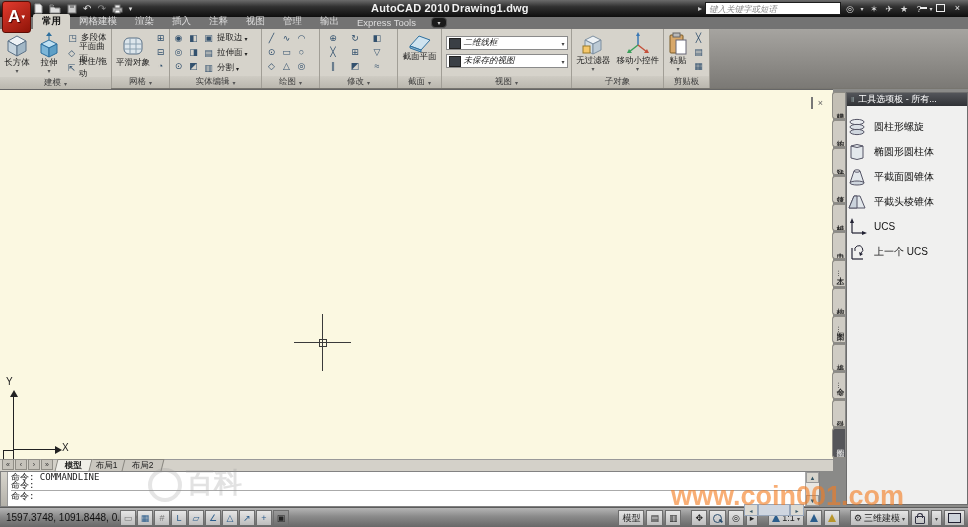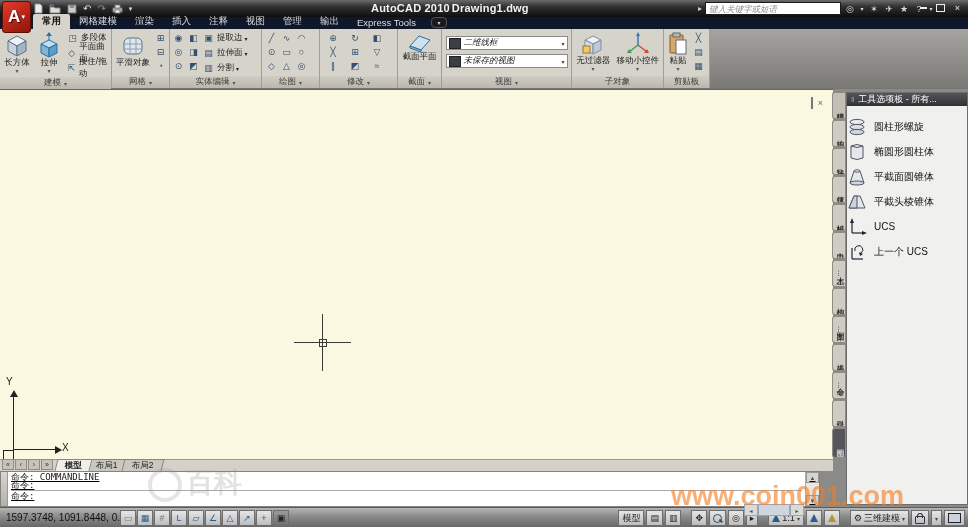--- a/index.html
+++ b/index.html
@@ -24,21 +24,21 @@
   .searchwrap .pre{color:#ccc;font-size:8px;cursor:pointer;}
   .search{width:128px;height:11px;border:1px solid #1c1c1c;background:#fff;font-size:8.5px;
           font-style:italic;color:#333;padding:0 3px;}
   .search::placeholder{color:#8a8a8a;font-style:italic;}
   .ticon{color:#d8d8d8;font-size:9px;width:12px;text-align:center;cursor:pointer;}
   .winbtns{position:absolute;right:4px;top:2px;display:flex;gap:4px;align-items:center;}
   .winbtn{width:13px;height:11px;display:flex;align-items:center;justify-content:center;cursor:pointer;color:#eee;font-size:9px;}
   .winbtn .bar{width:7px;height:2px;background:#eee;}
   .winbtn .box{width:7px;height:6px;border:1px solid #eee;}
   
-  .tabrow{position:absolute;left:0;top:17px;width:968px;height:12px;background:#0f172a;
+  .tabrow{position:absolute;left:0;top:17px;width:968px;height:12px;background:#737373;
           display:flex;align-items:flex-end;padding-left:33px;box-sizing:border-box;}
   .rtab{font-size:9.5px;color:#ddd;padding:1px 9px 1px 9px;cursor:pointer;white-space:nowrap;}
   .rtab.active{background:#d6d3cb;color:#111;border-radius:2px 2px 0 0;font-weight:bold;}
   .ribtoggle{margin-left:6px;margin-bottom:1px;width:14px;height:9px;background:#1a1a1a;border:1px solid #555;
              border-radius:4px;color:#ccc;font-size:6px;display:flex;align-items:center;justify-content:center;cursor:pointer;}
   
   .ribbon{position:absolute;left:0;top:29px;width:968px;height:60px;display:flex;
           background:linear-gradient(#b3b1ab,#8e8c87);border-bottom:1px solid #77756f;box-sizing:border-box;}
   .panel{background:#d6d3cb;border-right:1px solid #a19e96;display:flex;flex-direction:column;box-sizing:border-box;}
   .pbody{flex:1;display:flex;align-items:flex-start;padding:2px 2px 0 2px;gap:2px;}
@@ -96,21 +96,21 @@
              border-top:1px solid #999;display:flex;align-items:flex-end;font-size:9px;box-sizing:border-box;}
   .lnav{display:flex;gap:1px;padding:0 3px 1px 2px;}
   .lnav span{width:10px;height:9px;background:#c6c3bb;border:1px solid #8f8d86;font-size:7px;color:#333;
              display:flex;align-items:center;justify-content:center;cursor:pointer;}
   .ltab{padding:0 8px;border:1px solid #88867f;border-bottom:none;background:#cac7bf;color:#222;
         transform:skewX(-14deg);margin-right:-4px;cursor:pointer;height:11px;display:flex;align-items:center;}
   .ltab>span{transform:skewX(14deg);font-size:8.5px;}
   .ltab.active{background:#efeee8;font-weight:bold;z-index:2;}
   
   .cmdwin{position:absolute;left:0;top:471px;width:820px;height:36px;background:#fff;border:1px solid #828282;
-          box-sizing:border-box;display:flex;text-decoration:underline;}
+          box-sizing:border-box;display:flex;}
   .cmdgrip{width:6px;background:linear-gradient(#d8d5cd,#b4b1a9);border-right:1px solid #999;}
   .cmdtext{flex:1;font-family:"DejaVu Sans Mono","Liberation Mono",monospace;font-size:9px;color:#222;
            padding:1px 3px;display:flex;flex-direction:column;}
   .cmdline{height:8px;line-height:8px;white-space:pre;}
   .cmdsep{border-top:1px solid #aaa;margin:1px 0;}
   .cmdscroll{width:13px;background:#e9e7e2;border-left:1px solid #aaa;display:flex;flex-direction:column;
              justify-content:space-between;align-items:center;}
   .cmdscroll span{font-size:6px;color:#356;background:#d8d5cd;border:1px solid #999;width:11px;height:9px;
                   display:flex;align-items:center;justify-content:center;cursor:pointer;}
   .hscroll{position:absolute;left:744px;top:504px;height:10px;display:flex;z-index:12;}

